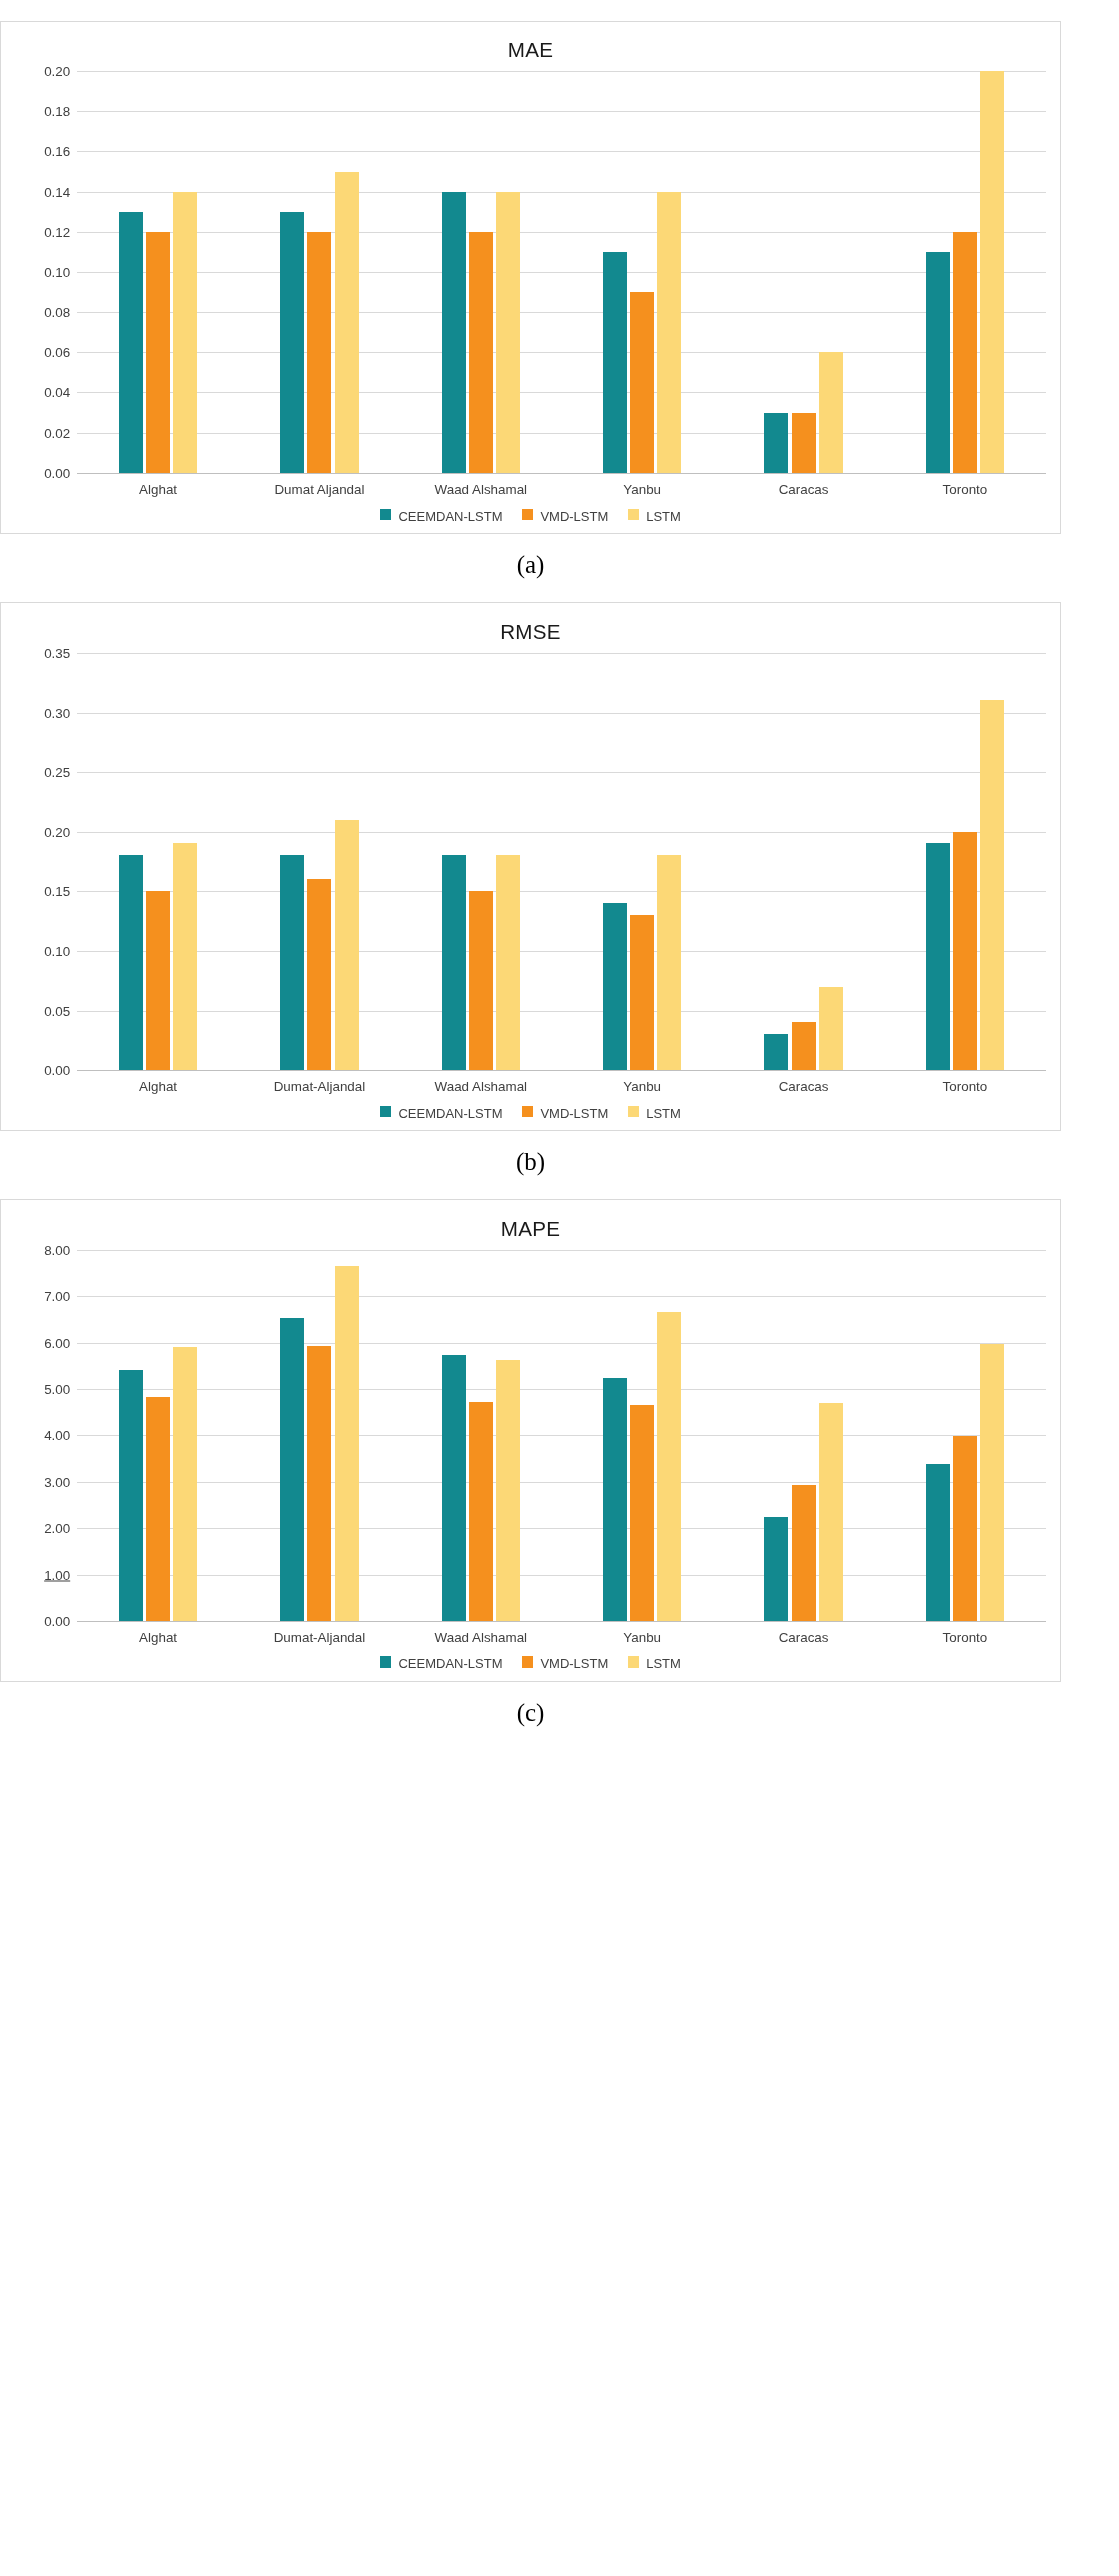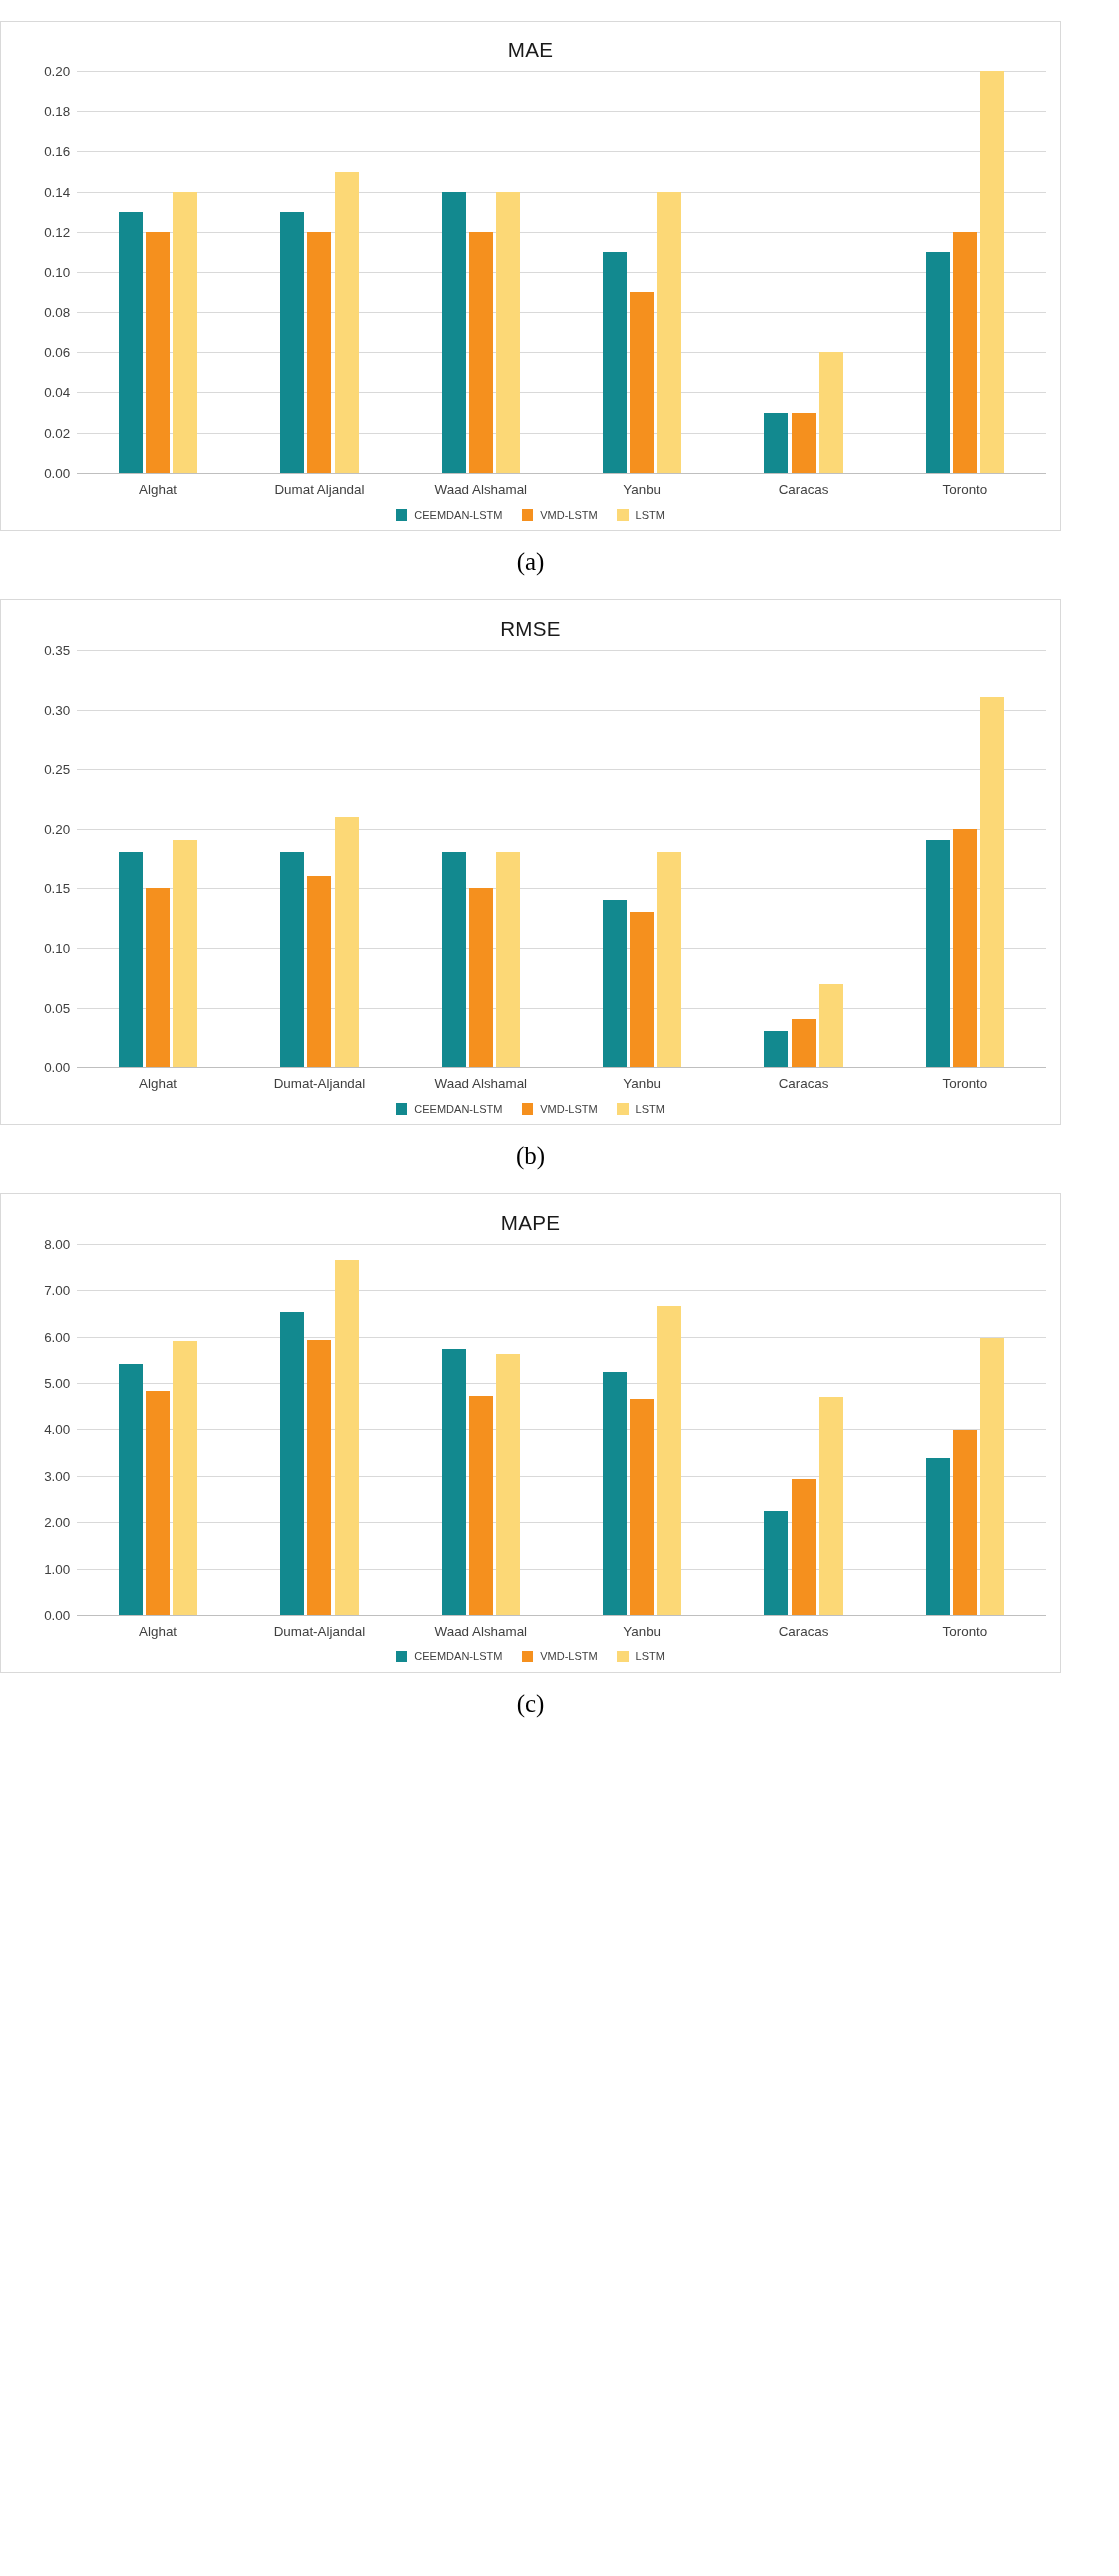--- a/index.html
+++ b/index.html
@@ -106,23 +106,23 @@
   }
   .legend {
     display: flex;
     justify-content: center;
     align-items: center;
     gap: 19.6px;
     margin-top: 11.3px;
   }
   .legend-item {
     display: flex;
-    align-items: flex-end;
+    align-items: flex-start;
     gap: 7px;
-    font-size: 11px;
+    font-size: 13px;
     color: #404040;
   }
   .legend-swatch {
     width: 11.3px;
     height: 11.3px;
   }
   .caption {
     text-align: center;
     font-size: 25px;
     color: #000000;
@@ -306,21 +306,21 @@
     </div>
     <div class="caption">(b)</div>
   </div>
 
   <div class="figure-block">
     <div class="panel">
       <div class="panel-title">MAPE</div>
       <div class="plot-area" id="plot-2" style="height:371px;">
         <div class="y-axis">
             <div class="y-tick" style="top: 371px;">0.00</div>
-            <div class="y-tick" style="top: 325px;">1.00</div>
+            <div class="y-tick" style="top: 325px; text-decoration: underline;">1.00</div>
             <div class="y-tick" style="top: 278px;">2.00</div>
             <div class="y-tick" style="top: 232px;">3.00</div>
             <div class="y-tick" style="top: 185px;">4.00</div>
             <div class="y-tick" style="top: 139px;">5.00</div>
             <div class="y-tick" style="top: 93px;">6.00</div>
             <div class="y-tick" style="top: 46px;">7.00</div>
             <div class="y-tick" style="top: 0px;">8.00</div>
           </div>
         <div class="grid-wrap">
             <div class="gridline baseline" style="top: 371px;"></div>

